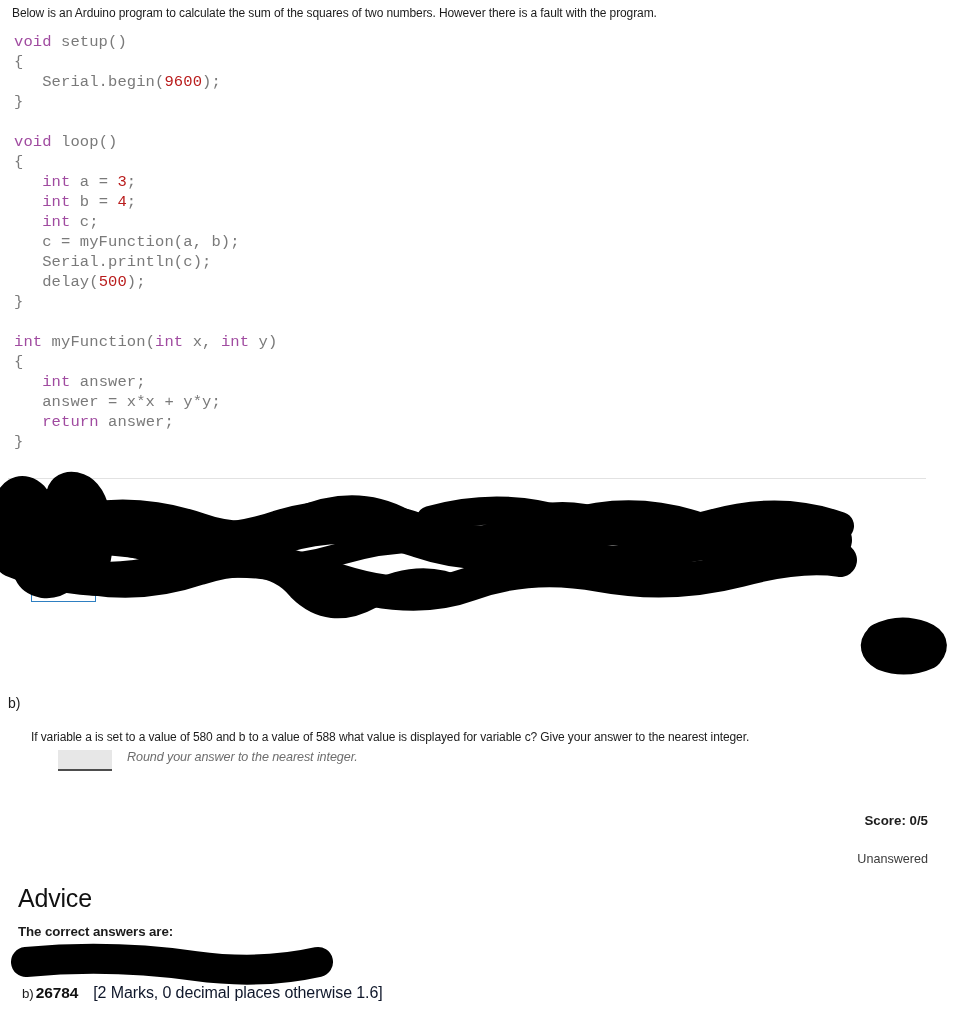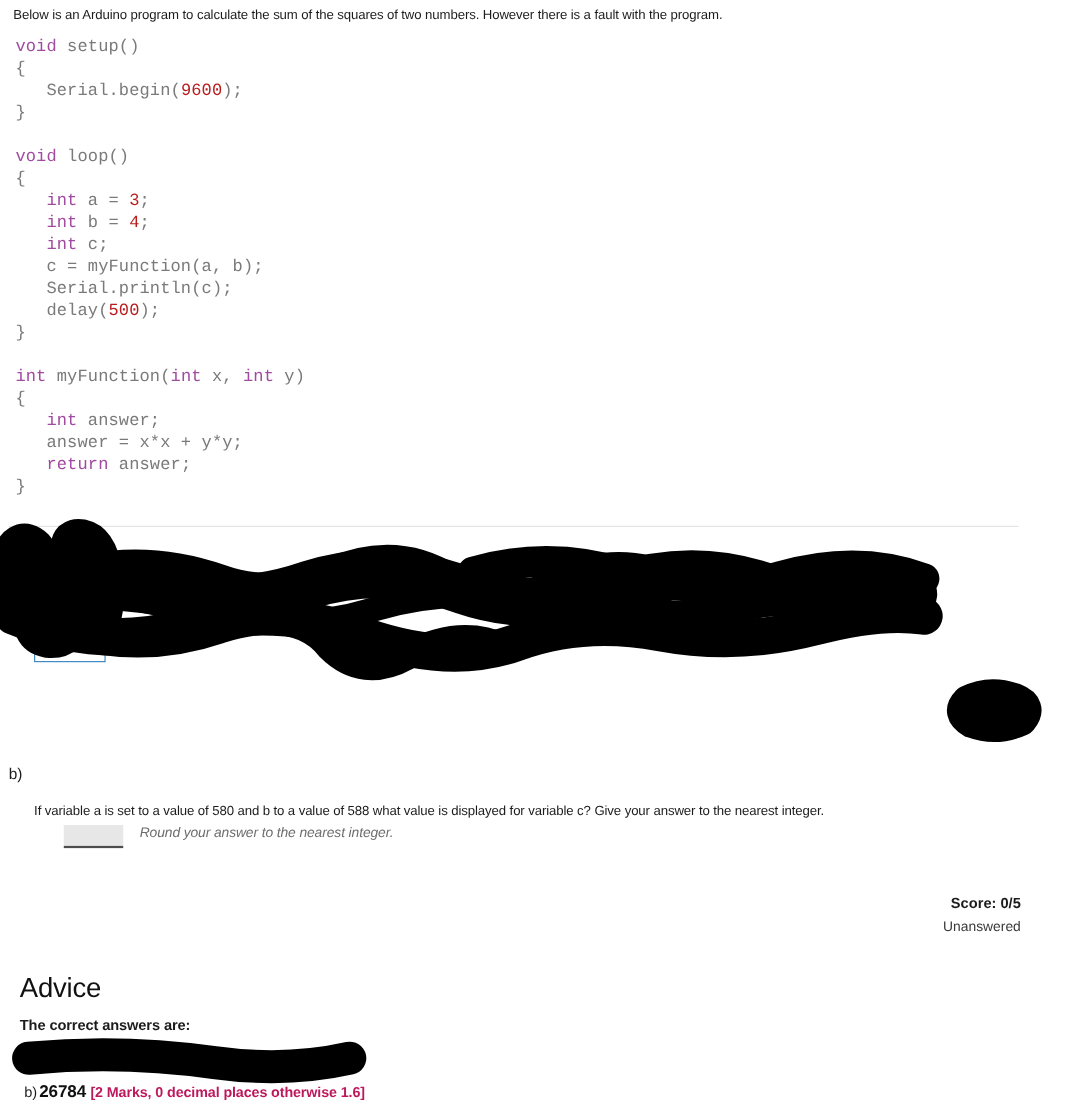--- a/index.html
+++ b/index.html
@@ -136,21 +136,21 @@
   .score-value {
     font-size: 13.3px;
     font-weight: bold;
     color: #1c1c1c;
     line-height: 19px;
   }
   .score-state {
     font-size: 12.6px;
     color: #3a3a3a;
     line-height: 19px;
-    margin-top: 3px;
+    margin-top: 20px;
   }
 
   
   .advice-title {
     position: absolute;
     left: 18px;
     top: 884px;
     font-size: 25px;
     font-weight: normal;
     color: #111111;
@@ -171,26 +171,25 @@
     top: 984px;
     font-size: 13.3px;
     color: #1c1c1c;
     letter-spacing: -0.1px;
     white-space: nowrap;
   }
   .advice-answer .val {
     font-size: 15.5px;
     font-weight: bold;
     color: #111111;
-    margin: 0 4px 0 2px;
+    margin: 0 15px 0 2px;
   }
   .advice-answer .meta {
-    font-size: 13px;
-    color: #be185d;
-    font-weight: bold;
+    font-size: 16px;
+    color: #0f172a;
   }
 </style>
 </head>
 <body>
 
 <div class="intro">Below is an Arduino program to calculate the sum of the squares of two numbers. However there is a fault with the program.</div>
 
 <div class="code"><div><span class="kw">void</span><span class="pn"> setup</span><span class="pn">()</span></div><div><span class="pn">{</span></div><div><span class="pn">   Serial.begin(</span><span class="num">9600</span><span class="pn">);</span></div><div><span class="pn">}</span></div><div class="blank">&nbsp;</div><div><span class="kw">void</span><span class="pn"> loop</span><span class="pn">()</span></div><div><span class="pn">{</span></div><div><span class="pn">   </span><span class="kw">int</span><span class="pn"> a = </span><span class="num">3</span><span class="pn">;</span></div><div><span class="pn">   </span><span class="kw">int</span><span class="pn"> b = </span><span class="num">4</span><span class="pn">;</span></div><div><span class="pn">   </span><span class="kw">int</span><span class="pn"> c;</span></div><div><span class="pn">   c = myFunction(a, b);</span></div><div><span class="pn">   Serial.println(c);</span></div><div><span class="pn">   delay(</span><span class="num">500</span><span class="pn">);</span></div><div><span class="pn">}</span></div><div class="blank">&nbsp;</div><div><span class="kw">int</span><span class="pn"> myFunction(</span><span class="kw">int</span><span class="pn"> x, </span><span class="kw">int</span><span class="pn"> y)</span></div><div><span class="pn">{</span></div><div><span class="pn">   </span><span class="kw">int</span><span class="pn"> answer;</span></div><div><span class="pn">   answer = x*x + y*y;</span></div><div><span class="pn">   </span><span class="kw">return</span><span class="pn"> answer;</span></div><div><span class="pn">}</span></div></div>
 
 <div class="rule"></div>

